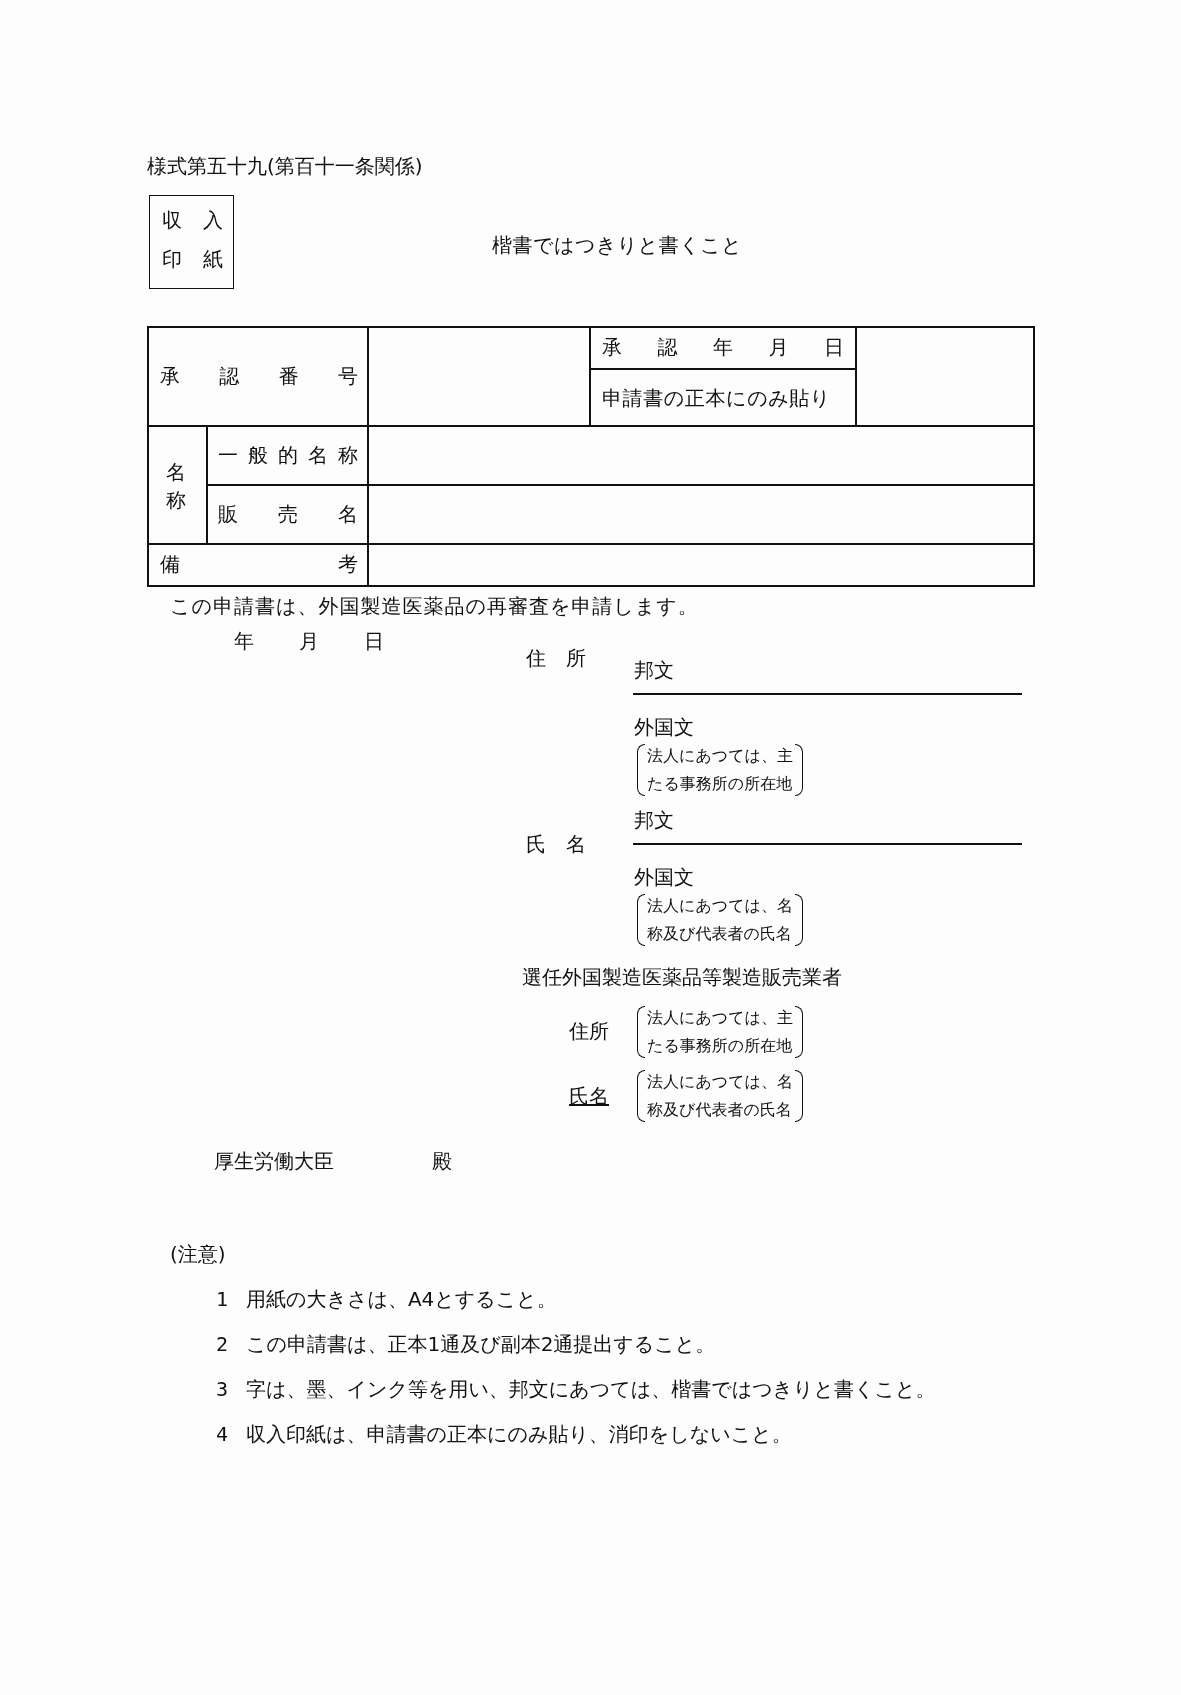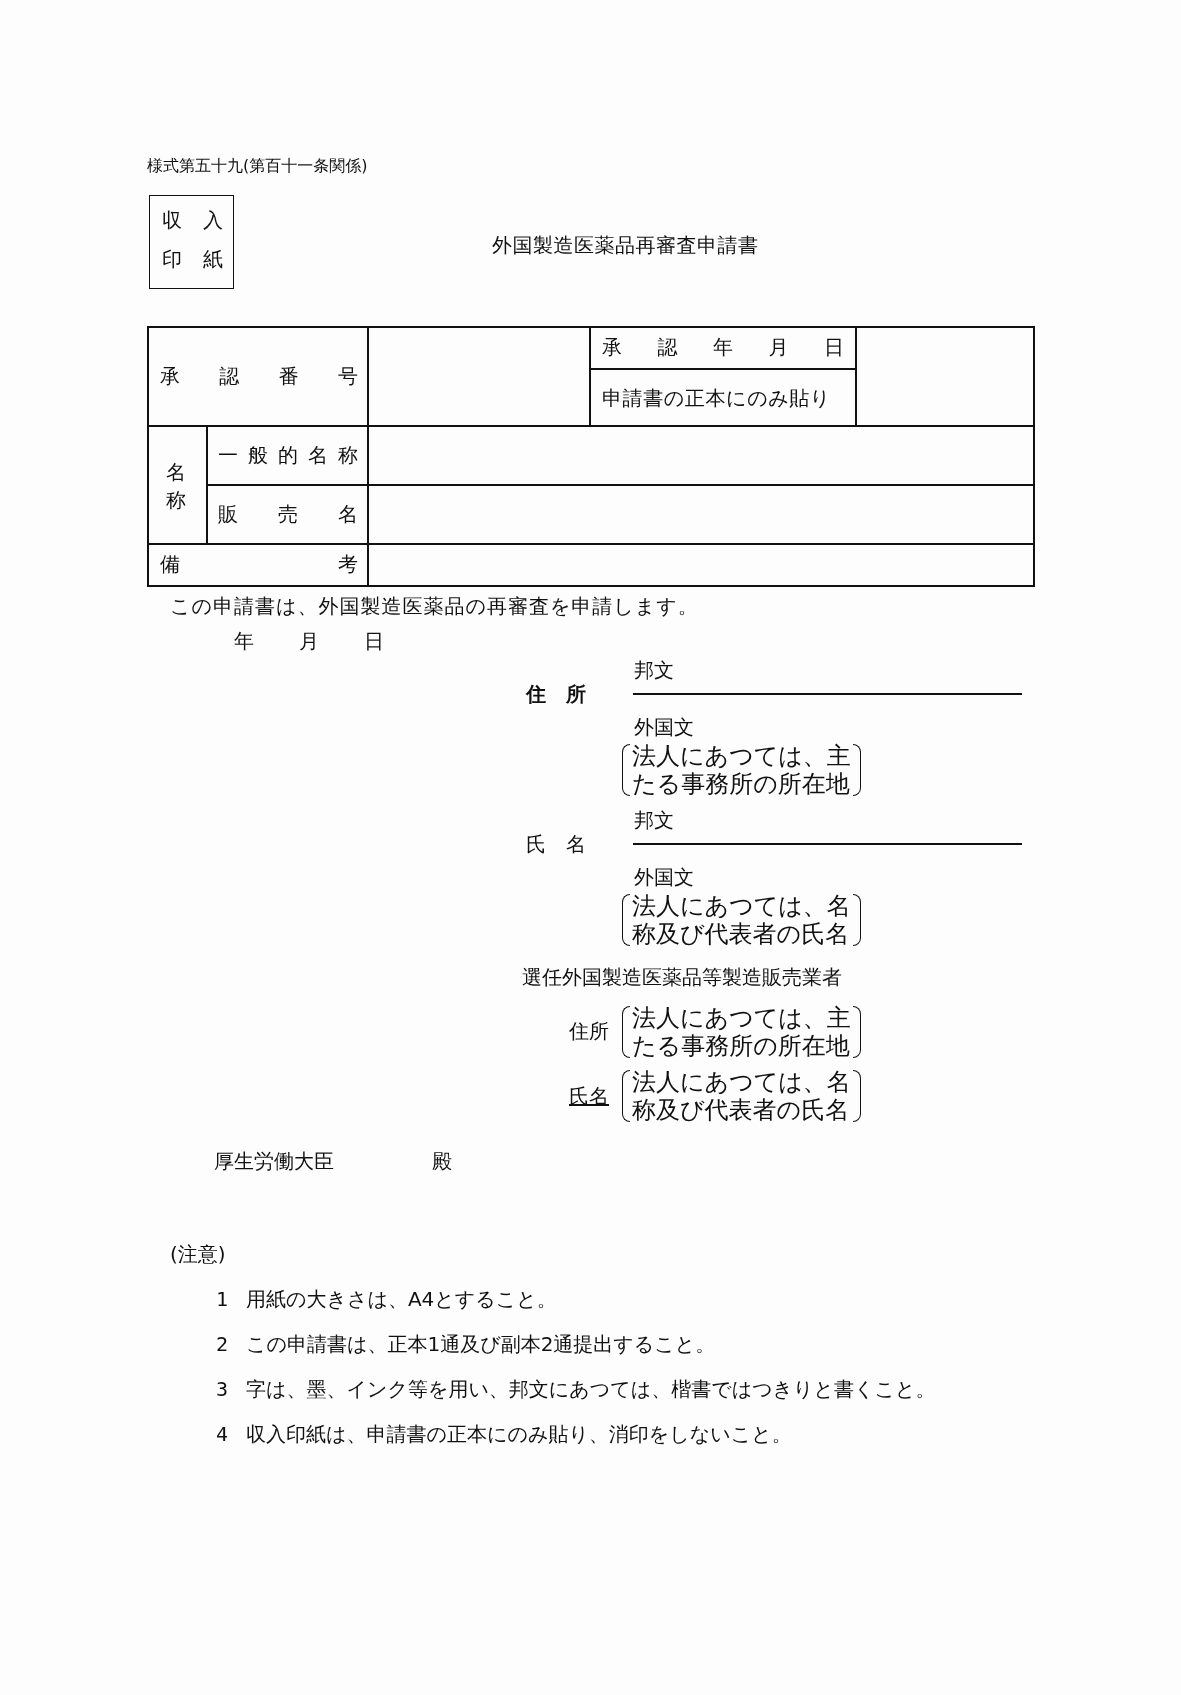--- a/index.html
+++ b/index.html
@@ -2,62 +2,62 @@
 <html><head>
 <meta charset="utf-8">
 <style>
   html, body { margin: 0; padding: 0; }
   body {
     width: 1181px; height: 1695px; background: #fdfdfd; position: relative;
     font-family: "DejaVu Sans", "Liberation Sans", sans-serif; color: #111;
     overflow: hidden;
   }
   .abs { position: absolute; white-space: nowrap; }
-  .t20 { font-size: 16px; line-height: 24px; }
+  .t20 { font-size: 20px; line-height: 24px; }
   .form-number { left: 147px; top: 154px; }
   .stamp-box {
     left: 149px; top: 195px; width: 85px; height: 94px; border: 1.5px solid #111;
     box-sizing: border-box;
   }
   .stamp-box .c { position: absolute; font-size: 20px; line-height: 24px; }
   .doc-title { left: 492px; top: 232px; font-size: 20px; letter-spacing: 0.5px; }
 
   
   .ln { position: absolute; background: #111; }
   .h { height: 1.5px; }
   .v { width: 1.5px; }
   .cell-label { position: absolute; font-size: 20px; line-height: 24px; }
   .spread { display: flex; justify-content: space-between; }
 
   .statement { left: 170px; top: 593px; font-size: 20px; letter-spacing: 1px; }
   .date-line { left: 234px; top: 628px; font-size: 20px; }
   .lab { font-size: 20px; line-height: 24px; }
   .underline { position: absolute; height: 2px; background: #111; }
-  .paren-block { position: absolute; font-size: 24px; line-height: 28px; padding: 0 10px; }
+  .paren-block { position: absolute; font-size: 16px; line-height: 28px; padding: 0 10px; margin-left: 15px; }
   .paren-block::before, .paren-block::after {
     content: ""; position: absolute; top: 2px; bottom: 2px; width: 7px;
     border: 1.3px solid #111;
   }
   .paren-block::before { left: 0; border-right: none; border-radius: 8px 0 0 8px; }
   .paren-block::after { right: 0; border-left: none; border-radius: 0 8px 8px 0; }
   .note-num { font-family: "DejaVu Sans Mono", "Liberation Mono", monospace; }
 </style>
 </head>
 <body>
 
 <div class="abs t20 form-number">様式第五十九(第百十一条関係)</div>
 
 <div class="abs stamp-box">
   <span class="c" style="left:12px; top:12px;">収</span>
   <span class="c" style="left:53px; top:12px;">入</span>
   <span class="c" style="left:12px; top:51px;">印</span>
   <span class="c" style="left:53px; top:51px;">紙</span>
 </div>
 
-<div class="abs doc-title">外国製造医薬品再審査申請書</div>
+<div class="abs doc-title">楷書ではつきりと書くこと</div>
 
 <div>
 
   <div class="ln h" style="left:147px; top:326px; width:888px;"></div>
   <div class="ln h" style="left:147px; top:585px; width:888px;"></div>
   <div class="ln v" style="left:147px; top:326px; height:261px;"></div>
   <div class="ln v" style="left:1033px; top:326px; height:261px;"></div>
 
   <div class="ln h" style="left:147px; top:425px; width:888px;"></div>
   <div class="ln h" style="left:206px; top:484px; width:829px;"></div>
@@ -112,21 +112,21 @@
     <span>考</span>
   </div>
   <div class="abs" style="left:370px; top:545px; width:662px; height:39px;"></div>
 </div>
 
 <div class="abs statement">この申請書は、外国製造医薬品の再審査を申請します。</div>
 <div class="abs date-line">
   <span>年</span><span style="display:inline-block;width:45px"></span><span>月</span><span style="display:inline-block;width:45px"></span><span>日</span>
 </div>
 
-<div class="abs lab" style="left:526px; top:682px;font-weight:bold;">住　所</div>
+<div class="abs lab" style="left:526px; top:646px;">住　所</div>
 <div class="abs lab" style="left:634px; top:658px;">邦文</div>
 <div class="underline" style="left:633px; top:693px; width:389px;"></div>
 <div class="abs lab" style="left:634px; top:715px;">外国文</div>
 <div class="paren-block" style="left:622px; top:742px;">
   <div>法人にあつては、主</div>
   <div>たる事務所の所在地</div>
 </div>
 
 <div class="abs lab" style="left:526px; top:832px;text-align:center;">氏　名</div>
 <div class="abs lab" style="left:634px; top:808px;">邦文</div>

